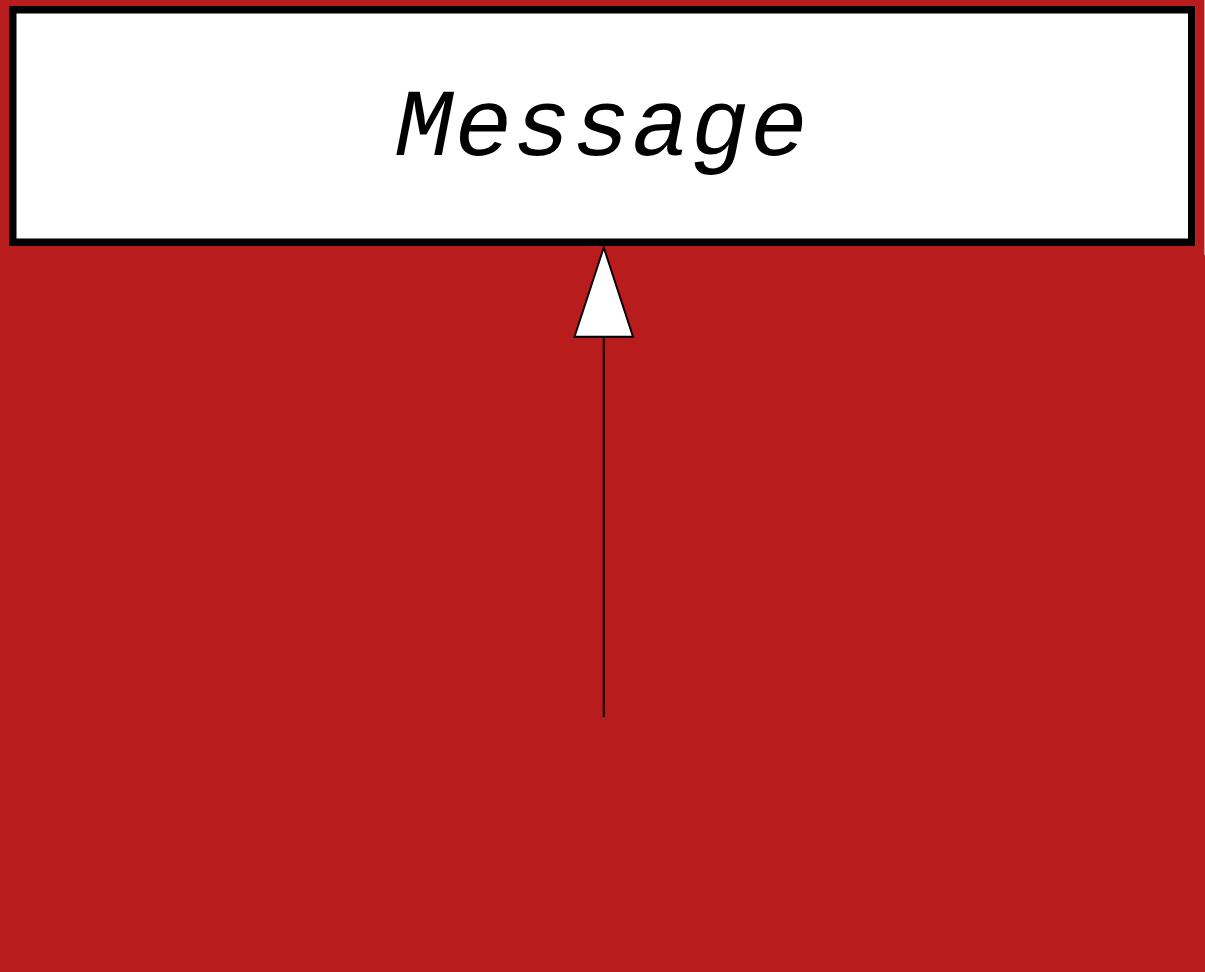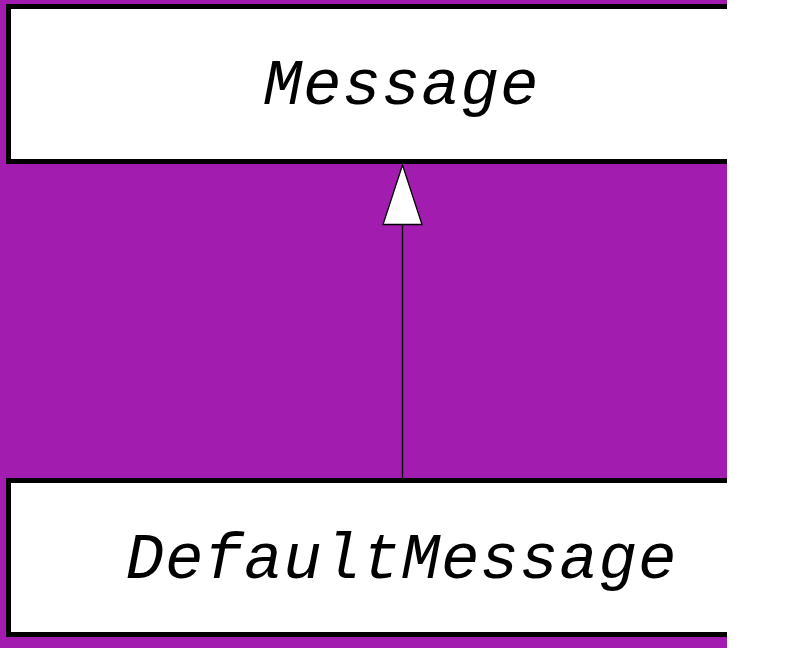--- a/index.html
+++ b/index.html
@@ -2,23 +2,23 @@
 <html><head>
 <meta charset="utf-8">
 <style>
   html, body {
     margin: 0;
     padding: 0;
     background: #ffffff;
   }
   .canvas {
     position: relative;
-    width: 727px;
+    width: 803px;
     height: 648px;
-    background: #a21caf;
+    background: #b91c1c;
     overflow: hidden;
   }
   .class-box {
     position: absolute;
     left: 6px;
     width: 791px;
     box-sizing: border-box;
     border: 5px solid #000000;
     background: #ffffff;
     display: flex;
@@ -59,17 +59,14 @@
 
   <div class="class-box class-box--top">
     <span class="class-name">Message</span>
   </div>
 
   <svg class="edge-layer" width="803" height="648" viewBox="0 0 803 648" xmlns="http://www.w3.org/2000/svg">
     <line x1="402.5" y1="224" x2="402.5" y2="478" stroke="#000000" stroke-width="1.3"></line>
     <polygon points="402.5,165 383,224.5 422,224.5" fill="#ffffff" stroke="#000000" stroke-width="1.3"></polygon>
   </svg>
 
-  <div class="class-box class-box--bottom">
-    <span class="class-name">DefaultMessage</span>
-  </div>
 
 </div>
 
 </body></html>

